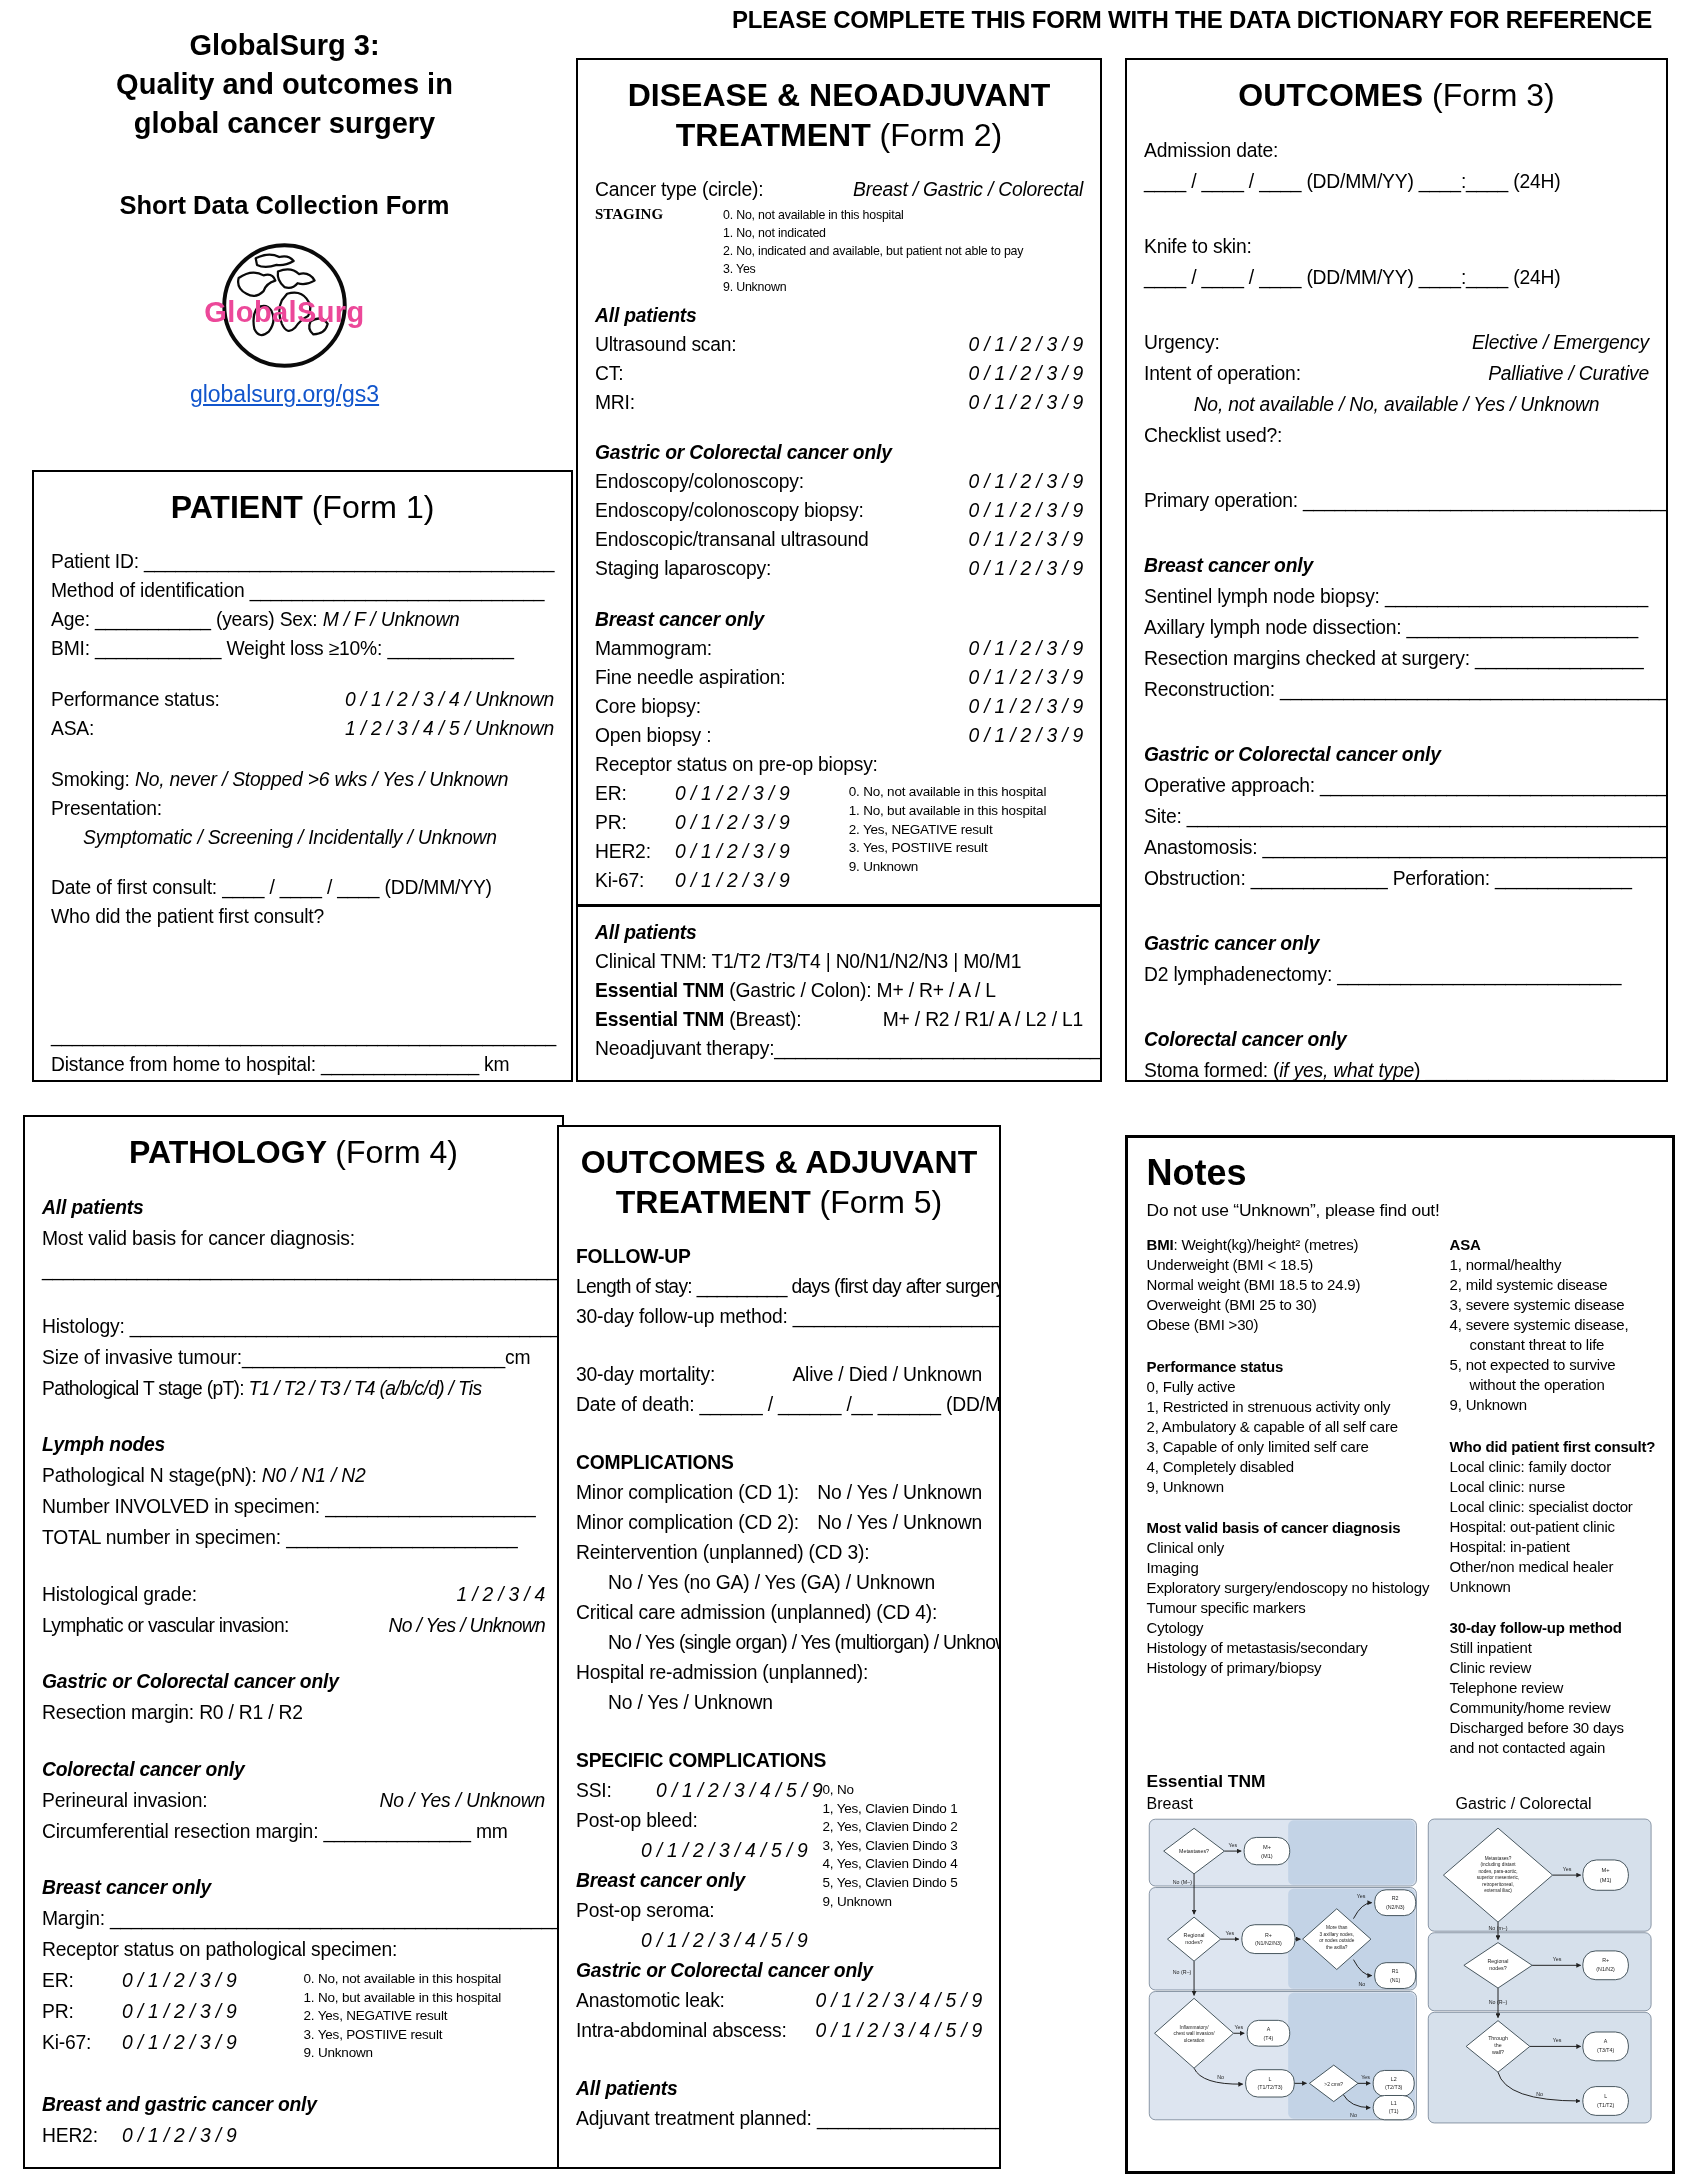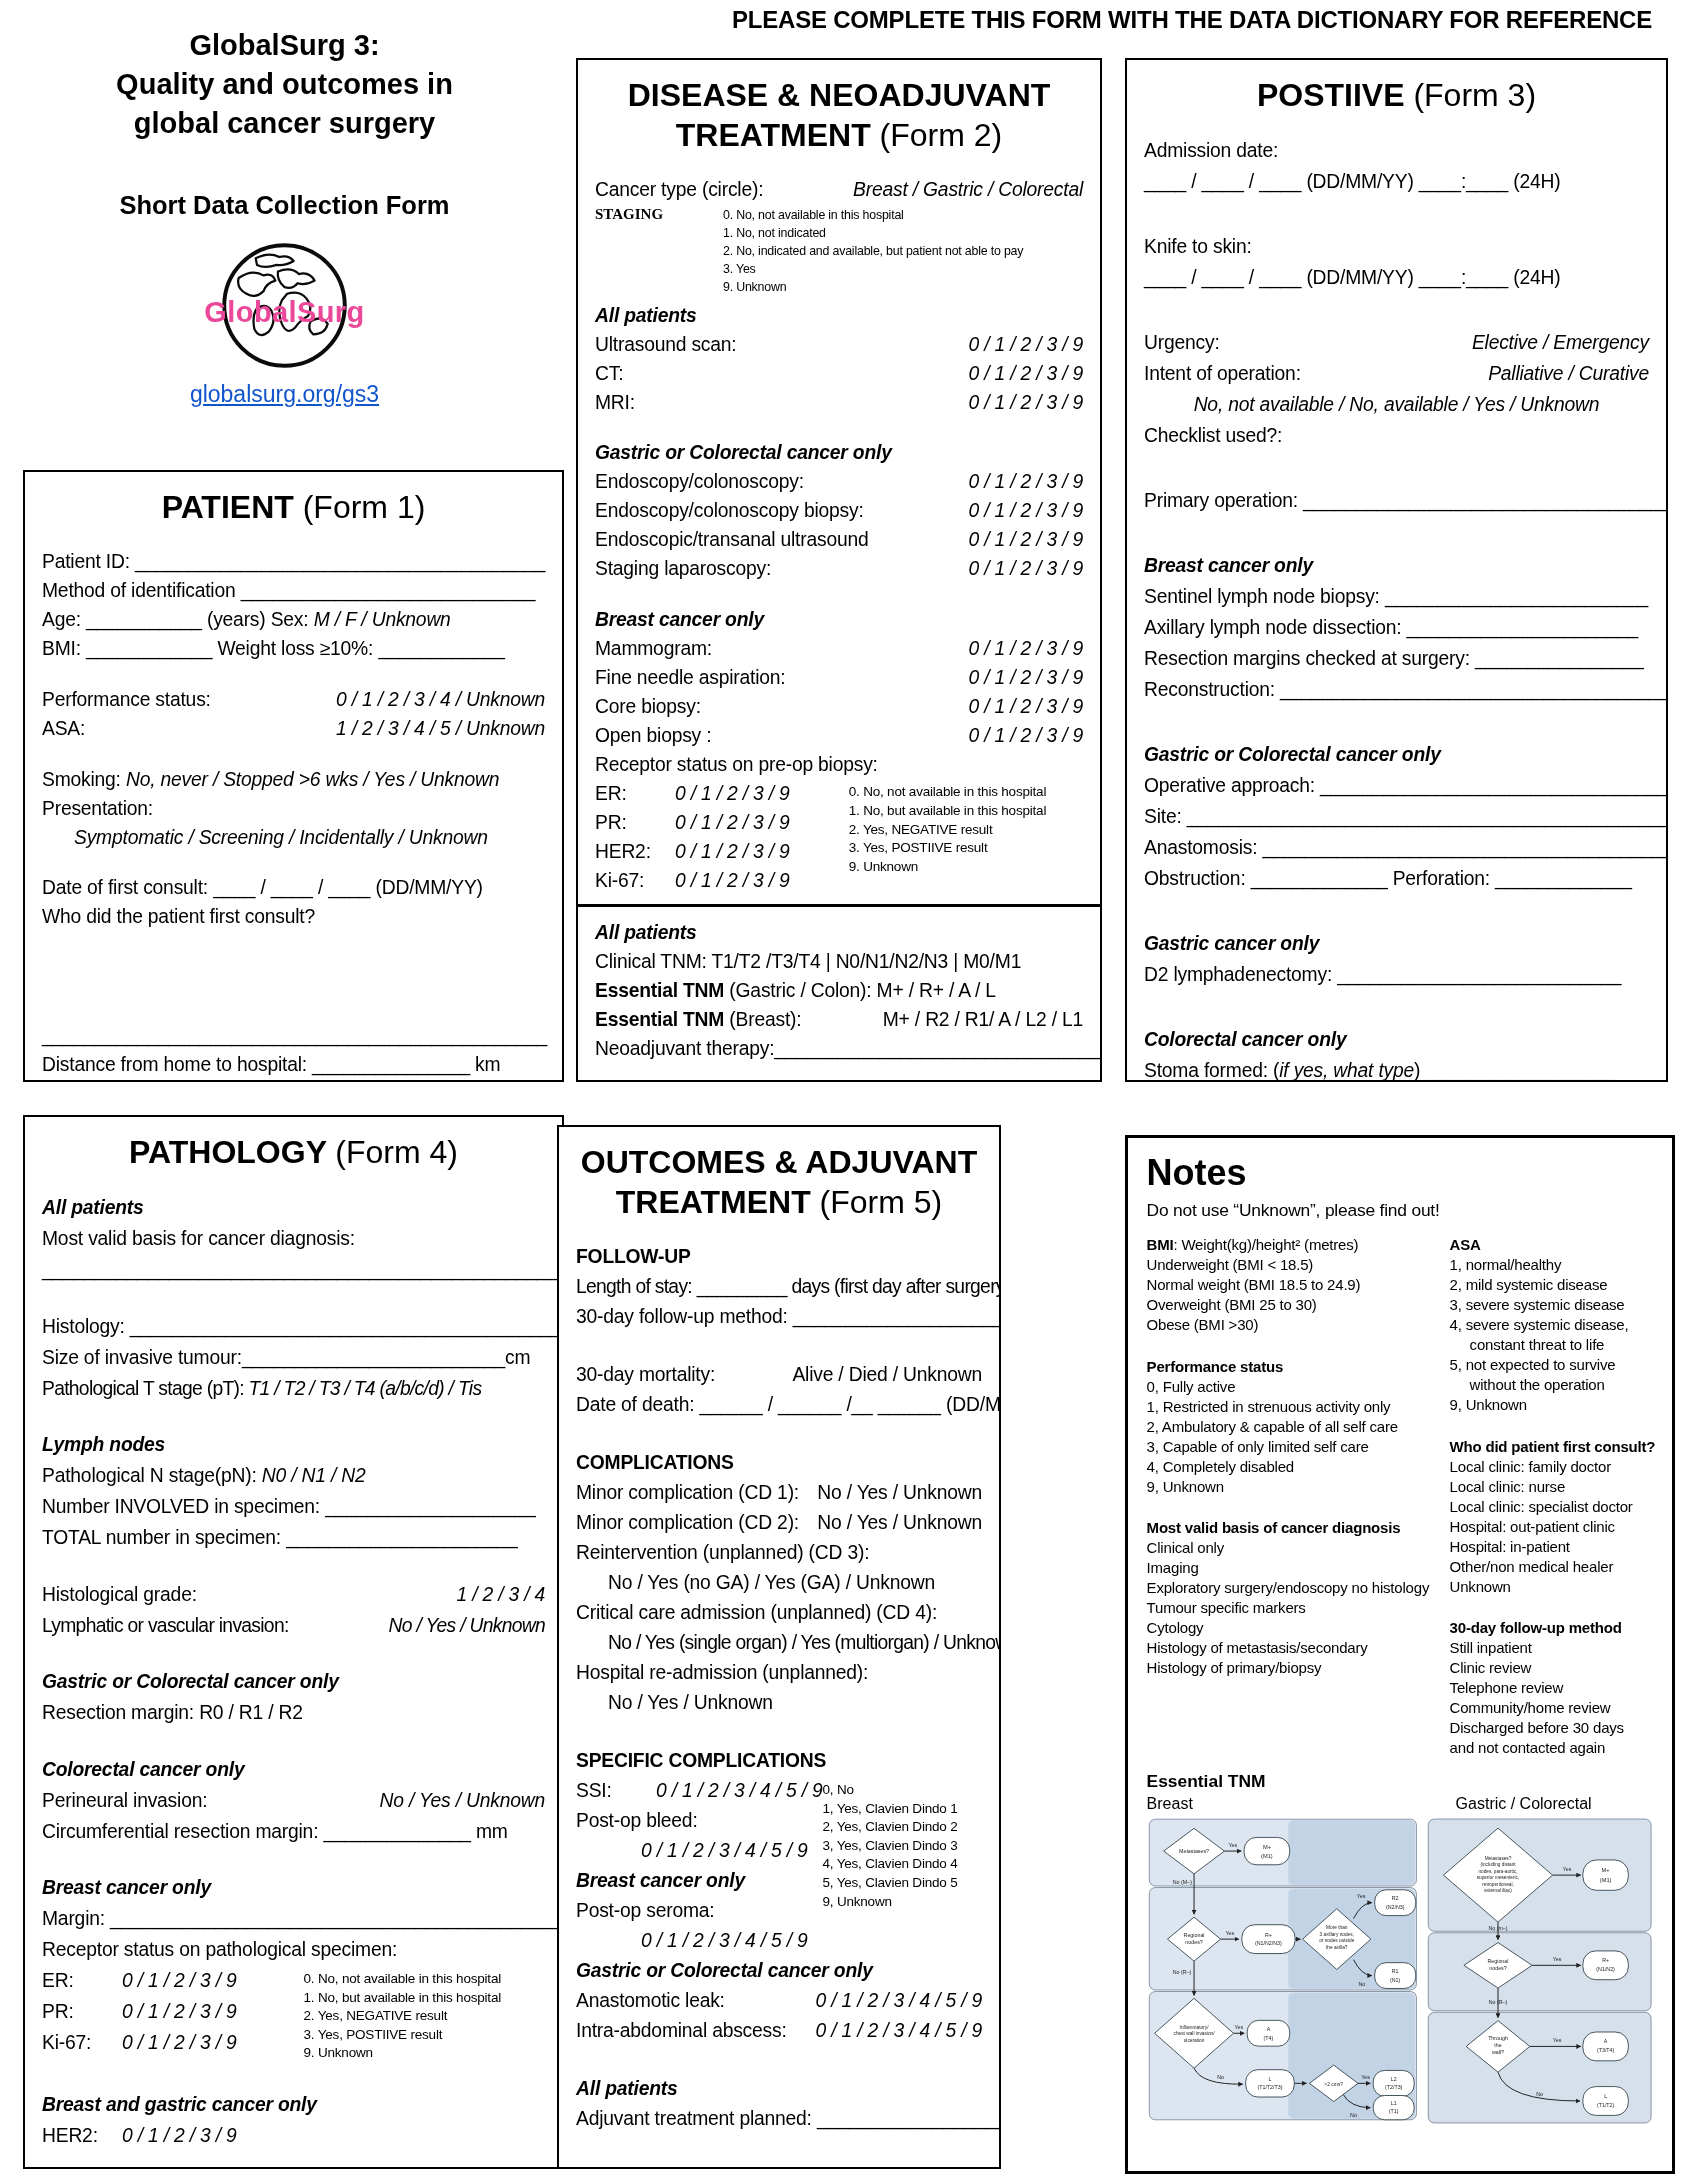--- a/index.html
+++ b/index.html
@@ -93,21 +93,21 @@
           <path d="M52,41 Q62,38 67,45 Q72,51 68,58 Q62,61 58,67 Q52,73 48,64 Q44,54 48,46 Z"></path>
           <path d="M29,52 Q36,48 40,54 Q44,62 38,70 Q31,76 27,68 Q25,58 29,52 Z"></path>
           <path d="M70,62 Q78,57 83,64 Q81,72 72,72 Q67,68 70,62 Z"></path>
         </g>
       </svg>
       <div class="logo-text">GlobalSurg</div>
     </div>
     <div><a class="mast-link">globalsurg.org/gs3</a></div>
   </div>
 
-  <div class="box" id="form1" style="left:23px;top:470px;width:541px;height:612px;">
+  <div class="box" id="form1" style="left:32px;top:470px;width:541px;height:612px;">
     <div class="box-title">
       <span>PATIENT</span> <span class="tsfx">(Form 1)</span>
     </div>
     <div>
         <div class="row"><span class="s-n">Patient ID:  </span><span class="s-n">_______________________________________</span></div>
         <div class="row"><span class="s-n">Method of identification  </span><span class="s-n">____________________________</span></div>
         <div class="row"><span class="s-n">Age: ___________ (years)   Sex:    </span><span class="s-i">M  /  F  /  Unknown</span></div>
         <div class="row"><span class="s-n">BMI: ____________  Weight loss ≥10%:  ____________</span></div>
         <div class="row gap"></div>
         <div class="row split">
@@ -227,21 +227,21 @@
         <div class="row split">
           <span><span class="s-b">Essential TNM</span><span class="s-n"> (Breast):</span></span>
           <span class="s-n">M+ / R2 / R1/ A / L2 / L1</span>
         </div>
         <div class="row"><span class="s-n">Neoadjuvant therapy:___________________________________</span></div>
       </div>
   </div>
 
   <div class="box" id="form3" style="left:1125px;top:58px;width:543px;height:1024px;">
     <div class="box-title">
-      <span>POSTIIVE</span> <span class="tsfx">(Form 3)</span>
+      <span>OUTCOMES</span> <span class="tsfx">(Form 3)</span>
     </div>
     <div>
         <div class="row"><span class="s-n">Admission date:</span></div>
         <div class="row"><span class="s-n">____ / ____ / ____ (DD/MM/YY) ____:____ (24H)</span></div>
         <div class="row gap"></div>
         <div class="row"><span class="s-n">Knife to skin:</span></div>
         <div class="row"><span class="s-n">____ / ____ / ____ (DD/MM/YY) ____:____ (24H)</span></div>
         <div class="row gap"></div>
         <div class="row split">
           <span><span class="s-n">Urgency:</span></span>

